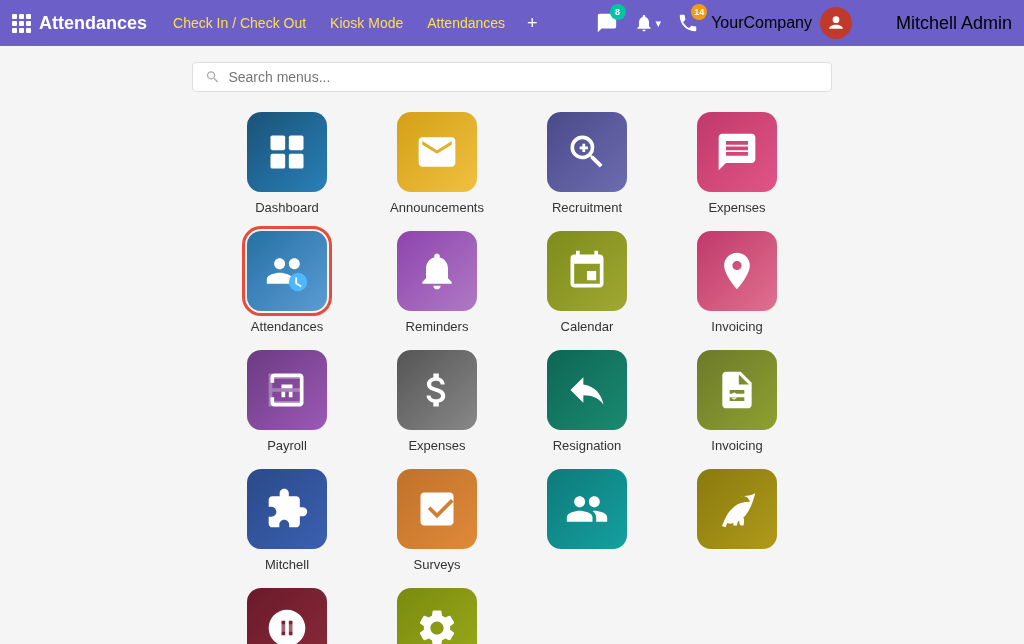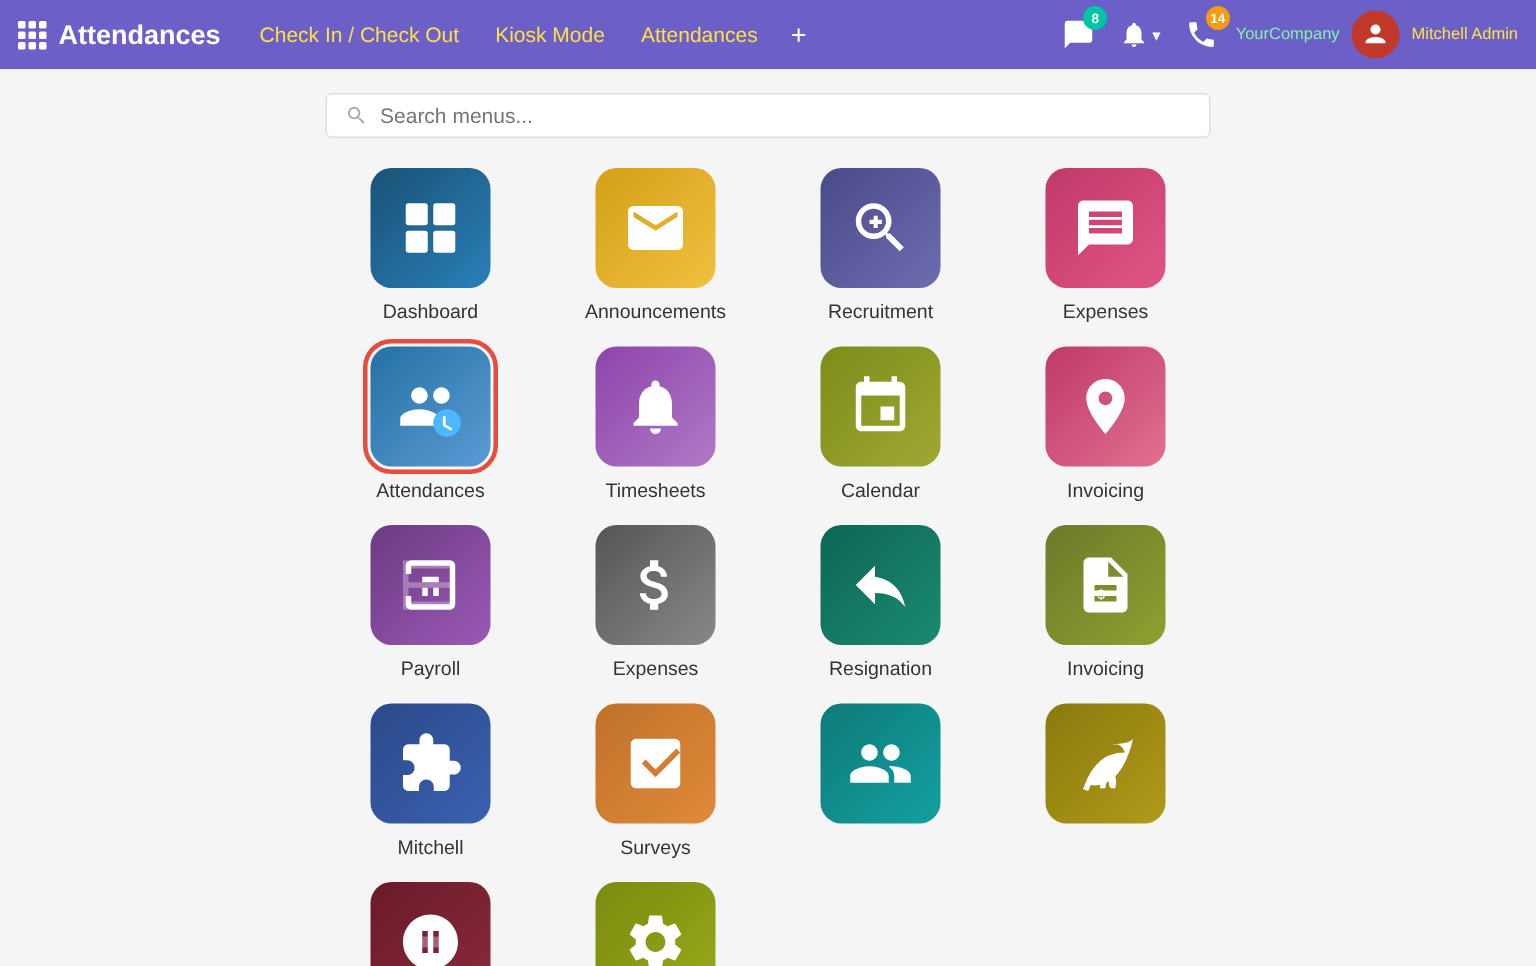--- a/index.html
+++ b/index.html
@@ -79,57 +79,58 @@
       border-radius: 50%;
       width: 16px;
       height: 16px;
       display: flex;
       align-items: center;
       justify-content: center;
       font-weight: bold;
     }
     .badge-orange { background: #f39c12; }
     .nav-company {
-      color: #86efac;
-      font-size: 11px;
+      color: #000000;
+      font-size: 16px;
       cursor: pointer;
     }
     .nav-avatar {
       width: 32px;
       height: 32px;
       border-radius: 50%;
       background: #c0392b;
       display: flex;
       align-items: center;
       justify-content: center;
       color: white;
       font-size: 13px;
       cursor: pointer;
       overflow: hidden;
     }
     .nav-user {
-      color: #fde047;
-      font-size: 11px;
-      cursor: pointer;
+      color: #000000;
+      font-size: 18px;
+      cursor: pointer;
+      margin-left: 36px;
     }
 
     
     .search-container {
       padding: 16px 20px 10px;
       display: flex;
       justify-content: center;
     }
     .search-bar {
       display: flex;
       align-items: center;
       background: white;
       border: 1px solid #ddd;
       border-radius: 4px;
       padding: 6px 12px;
-      width: 590px;
+      width: 640px;
       gap: 8px;
     }
     .search-bar input {
       border: none;
       outline: none;
       font-size: 14px;
       color: #666;
       width: 100%;
       background: transparent;
     }
@@ -330,21 +331,21 @@
         </div>
         <span class="app-label">Attendances</span>
       </div>
 
       <div class="app-item">
         <div class="app-icon bg-reminders">
           <svg viewBox="0 0 24 24">
               <path d="M12 22c1.1 0 2-.9 2-2h-4c0 1.1.9 2 2 2zm6-6v-5c0-3.07-1.64-5.64-4.5-6.32V4c0-.83-.67-1.5-1.5-1.5s-1.5.67-1.5 1.5v.68C7.63 5.36 6 7.92 6 11v5l-2 2v1h16v-1l-2-2z"></path>
             </svg>
         </div>
-        <span class="app-label">Timesheets</span>
+        <span class="app-label">Reminders</span>
       </div>
 
       <div class="app-item">
         <div class="app-icon bg-calendar">
           <svg viewBox="0 0 24 24">
               <path d="M17 12h-5v5h5v-5zM16 1v2H8V1H6v2H5c-1.11 0-1.99.9-1.99 2L3 19c0 1.1.89 2 2 2h14c1.1 0 2-.9 2-2V5c0-1.1-.9-2-2-2h-1V1h-2zm3 18H5V8h14v11z"></path>
             </svg>
         </div>
         <span class="app-label">Calendar</span>
       </div>

